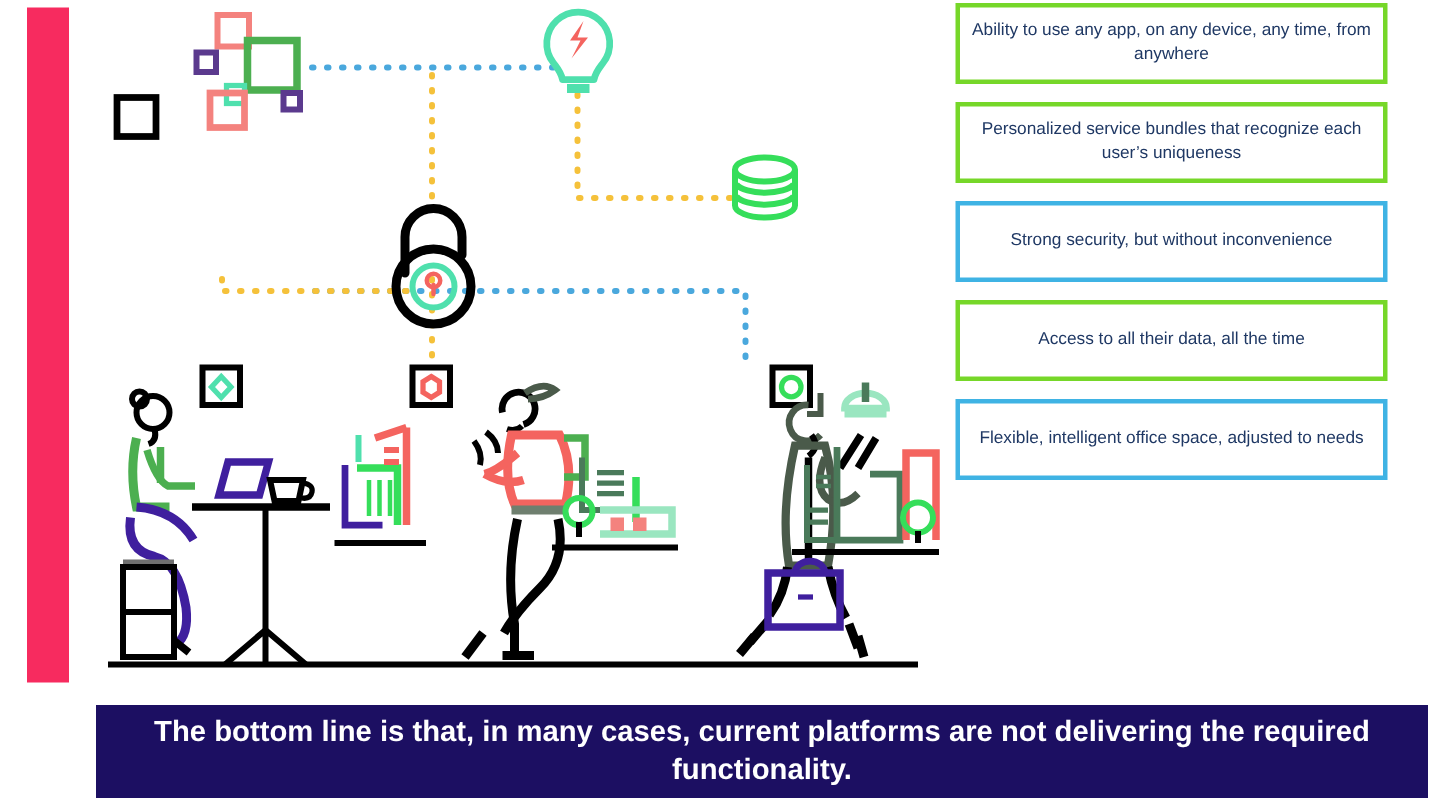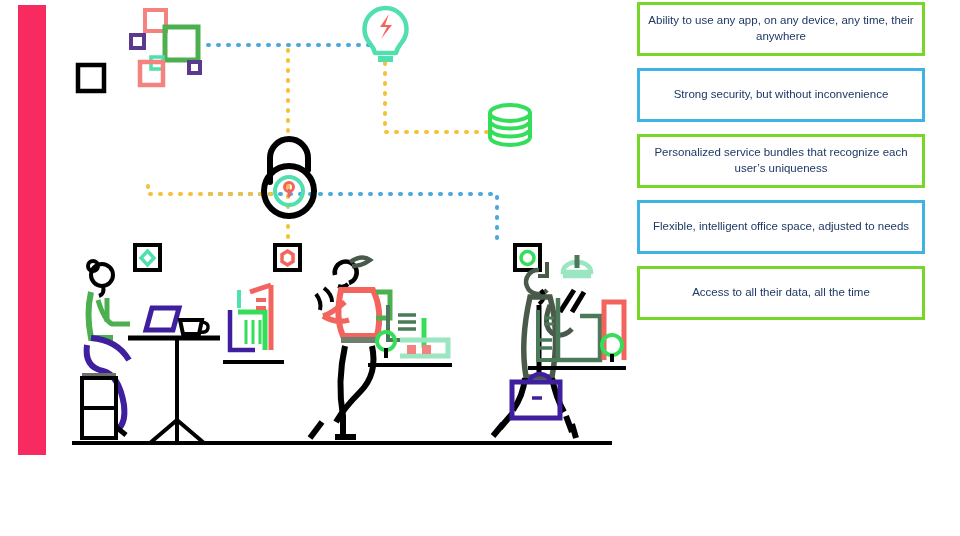--- a/index.html
+++ b/index.html
@@ -227,37 +227,40 @@
         <line x1="552" y1="354" x2="552" y2="362" stroke="#000000" stroke-width="4"></line>
         <line x1="468" y1="368" x2="566" y2="368" stroke="#000000" stroke-width="4"></line>
       </g>
 
     </svg>
   </div>
 
   <div class="box-list">
 
     <div class="exp-box">
-      <span class="txt">Ability to use any app, on any device, any time, their anywhere</span>
+      <span class="txt">Ability to use any app, on any device, any time, from anywhere</span>
+    </div>
+
+    <div class="exp-box">
+      <span class="txt">Personalized service bundles that recognize each user’s uniqueness</span>
     </div>
 
     <div class="exp-box blue">
       <span class="txt">Strong security, but without inconvenience</span>
     </div>
 
+
     <div class="exp-box">
-      <span class="txt">Personalized service bundles that recognize each user’s uniqueness</span>
-    </div>
-
+      <span class="txt">Access to all their data, all the time</span>
+    </div>
 
     <div class="exp-box blue">
       <span class="txt">Flexible, intelligent office space, adjusted to needs</span>
     </div>
 
-    <div class="exp-box">
-      <span class="txt">Access to all their data, all the time</span>
-    </div>
-
 
   </div>
 
+  <div class="banner">
+    <span class="txt">The bottom line is that, in many cases, current platforms are not delivering the required functionality.</span>
+  </div>
 
 </div>
 
 </body></html>

